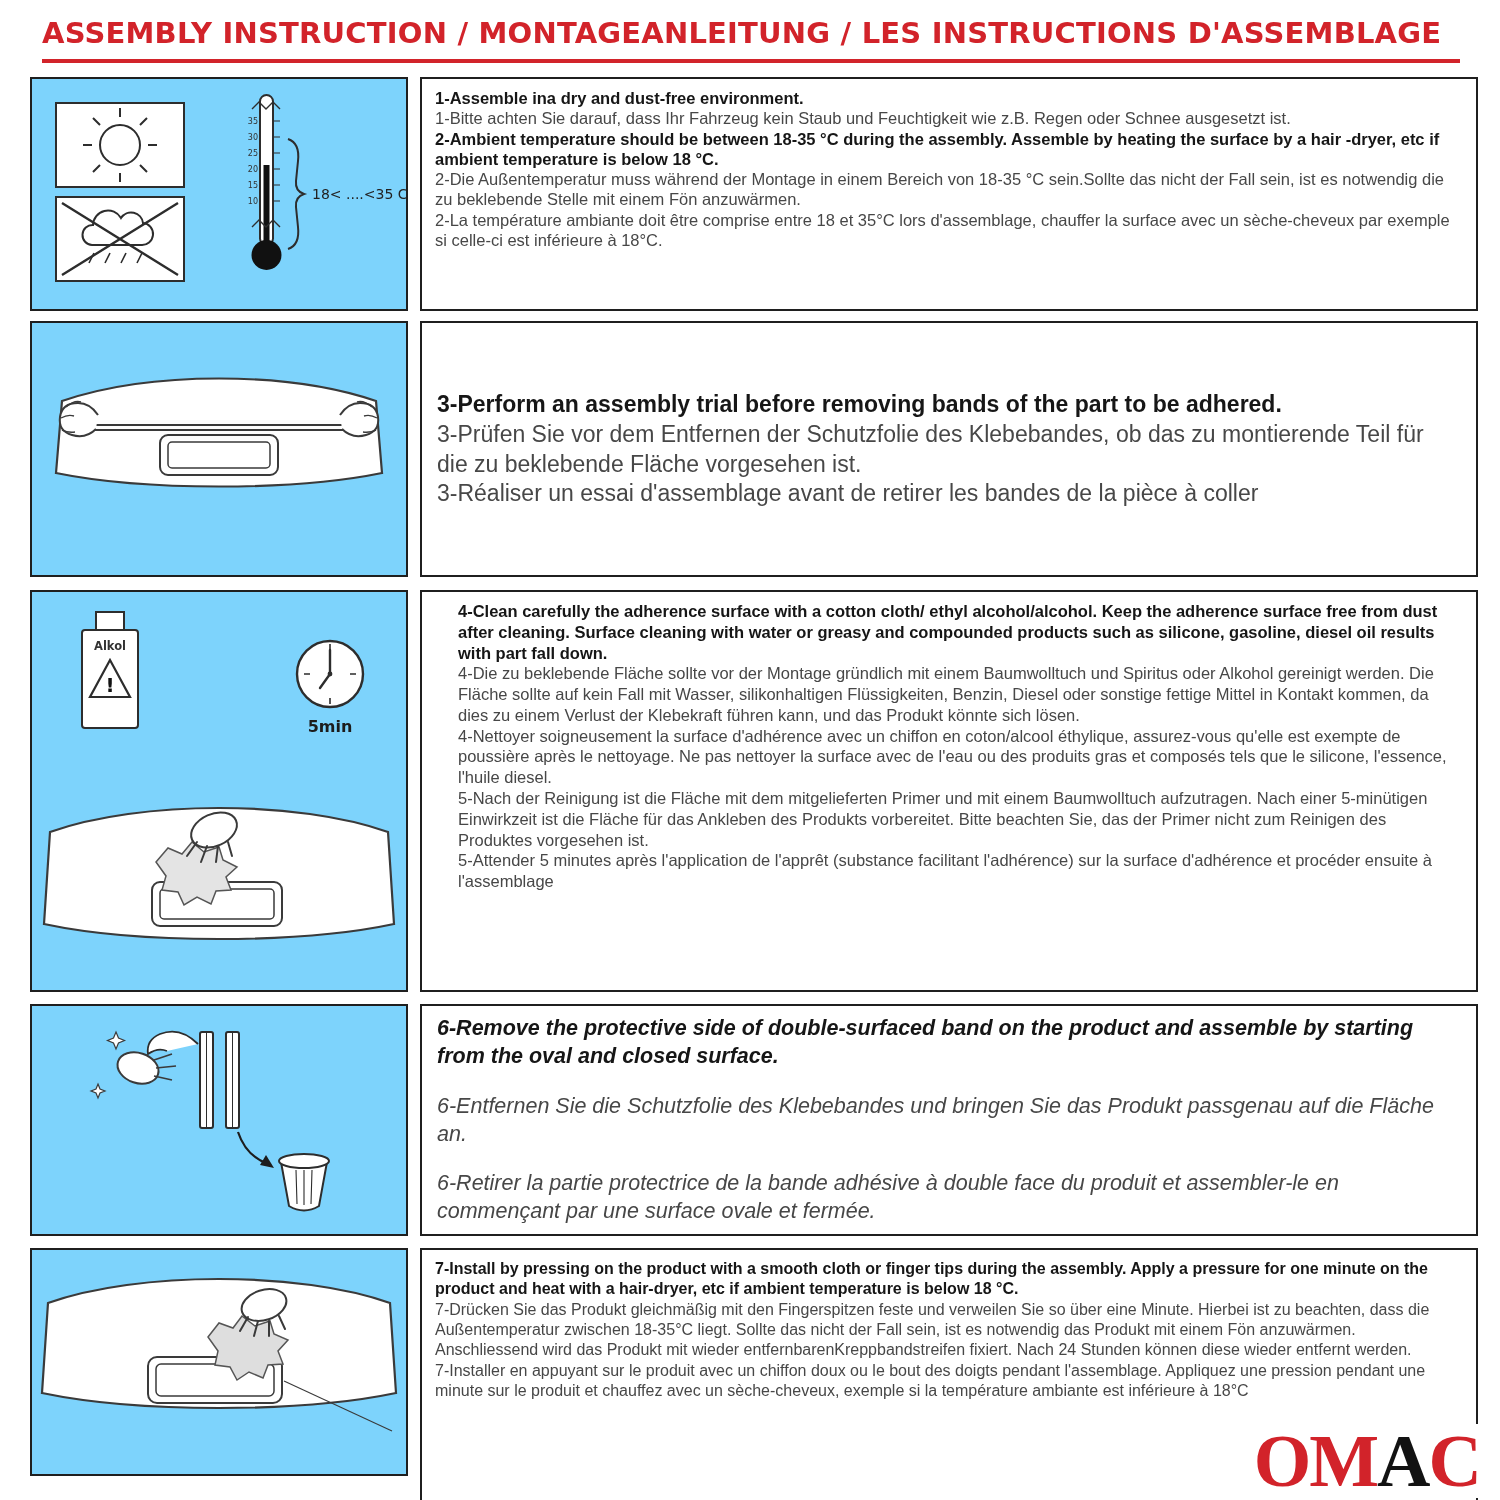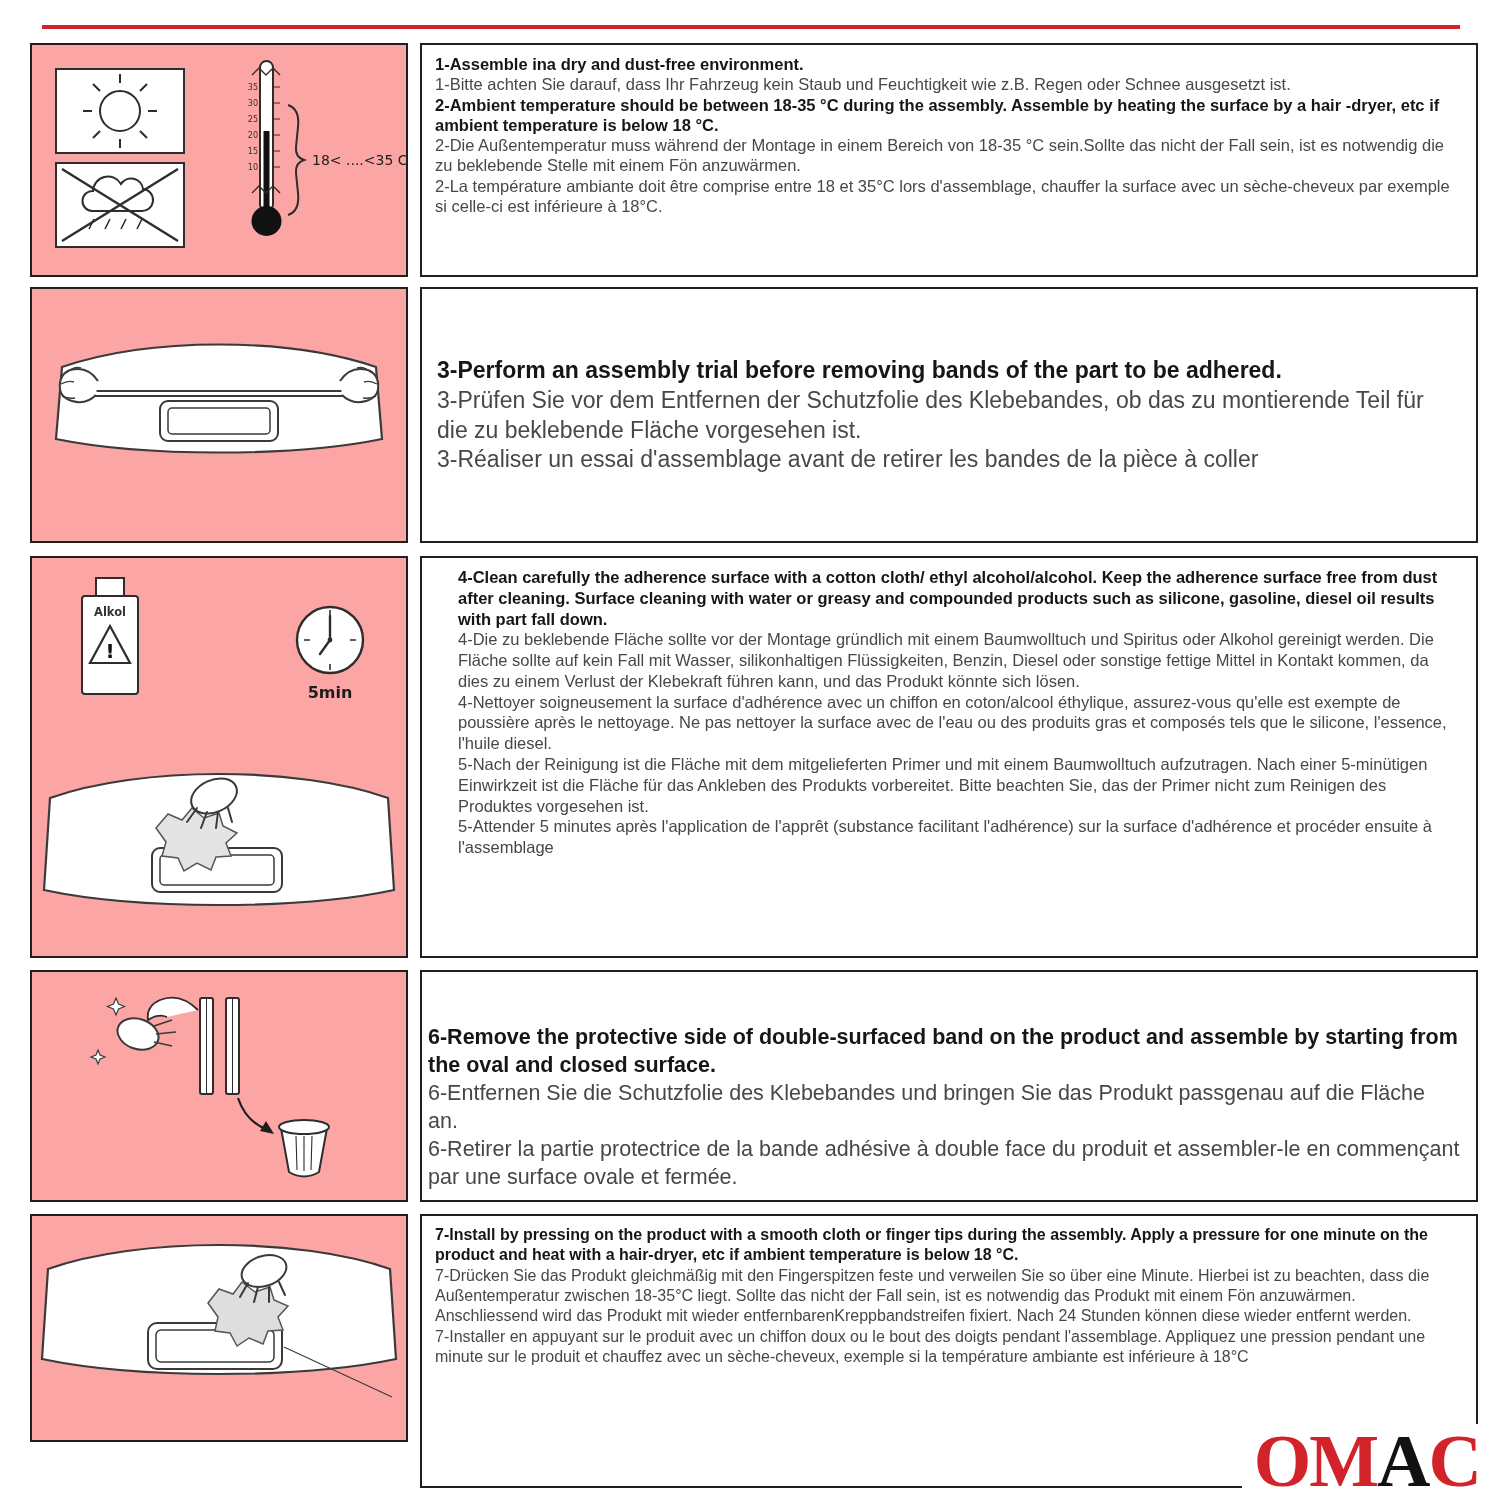--- a/index.html
+++ b/index.html
@@ -11,57 +11,58 @@
   }
   .header { padding:16px 40px 0 42px; }
   .title {
     margin:0; color:var(--accent); font-size:29px; font-weight:bold;
     letter-spacing:0.2px; white-space:nowrap; font-family:"DejaVu Sans",sans-serif;
   }
   .rule { height:0; border-bottom:4px solid var(--accent); margin-top:9px; }
   .rows { margin:14px 22px 0 30px; }
   .row { display:flex; gap:12px; }
   .illus {
-    flex:0 0 378px; border:2px solid var(--border); background:#fca5a5;
+    flex:0 0 378px; border:2px solid var(--border); background:#7dd3fc;
     display:flex; align-items:center; justify-content:center; overflow:hidden;
   }
   .textbox {
     flex:1; border:2px solid var(--border); background:#fff;
     padding:9px 16px 8px 13px; display:flex; flex-direction:column; overflow:hidden;
   }
   .textbox p { margin:0; }
   .b { font-weight:bold; color:#161616; }
   .mt { margin-top:15px; }
   .row1 { height:234px; margin-bottom:10px; }
   .row2 { height:256px; margin-bottom:13px; }
   .row3 { height:402px; margin-bottom:12px; }
   .row4 { height:232px; margin-bottom:12px; }
   .row5 { height:196px; align-items:flex-start; }
   .row5 .illus { height:228px; }
   .row5 .textbox { height:274px; }
   .t1 { font-size:16.5px; line-height:1.23; }
   .t2 { font-size:23px; line-height:1.3; justify-content:center; padding-left:15px; }
   .t3 { font-size:16.5px; line-height:1.26;padding-left:36px; }
-  .t4 { font-size:21.5px; line-height:1.3; justify-content:flex-end; padding-left:6px; }
+  .t4 { font-size:21.5px; line-height:1.3; justify-content:space-between; padding-left:15px;font-style:italic; }
   .t5 { font-size:16px; line-height:1.27; }
   .logo {
     position:absolute; right:18px; bottom:2px; background:#fff; padding:0 2px 0 12px;
     font-weight:bold; font-size:74px; line-height:1; letter-spacing:-2px;
     font-family:Liberation Serif, serif;
   }
   .logo .lr { color:var(--accent); }
   .logo .lb { color:#121212; }
   svg text { font-family:"DejaVu Sans",sans-serif; }
 </style>
 </head>
 <body>
 
 <div class="page">
 
   <header class="header">
+    <h1 class="title">ASSEMBLY INSTRUCTION / MONTAGEANLEITUNG / LES INSTRUCTIONS D'ASSEMBLAGE</h1>
     <div class="rule"></div>
   </header>
 
   <main class="rows">
 
     <section class="row row1">
       <div class="illus">
         <svg width="374" height="227" viewBox="0 0 374 227">
           <g>
             <rect x="24" y="22" width="128" height="84" fill="#fff" stroke="#2d2d2d" stroke-width="2"></rect>

